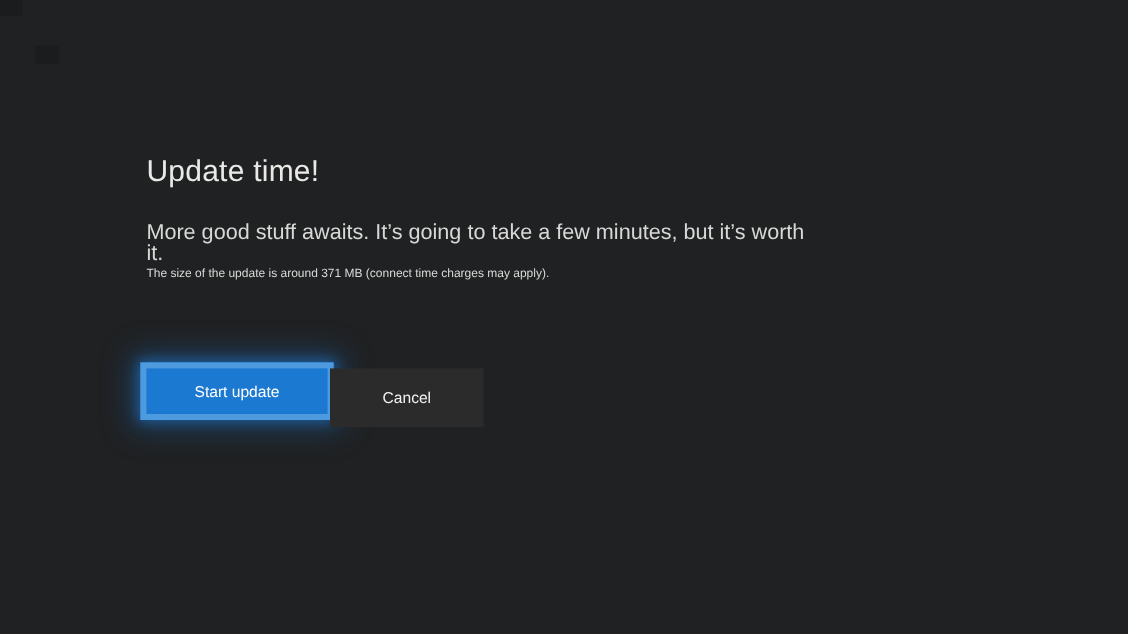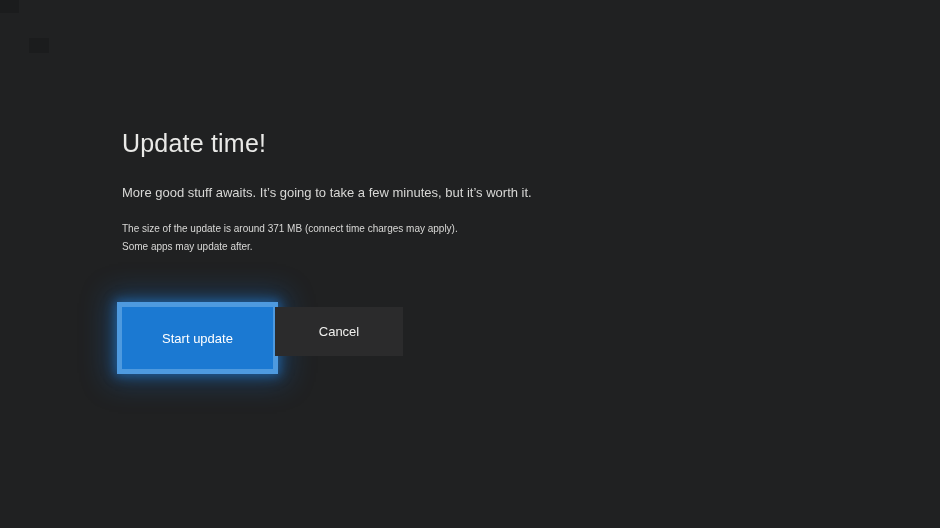--- a/index.html
+++ b/index.html
@@ -31,21 +31,21 @@
     line-height: 30px;
     color: #e9e9e7;
     letter-spacing: 0.2px;
     text-align: right;
   }
   .intro {
     position: absolute;
     left: 122px;
     top: 184px;
     width: 560px;
-    font-size: 13px;
+    font-size: 18px;
     line-height: 18px;
     color: #d8d8d6;
   }
   .details {
     position: absolute;
     left: 122px;
     top: 220px;
     width: 560px;
     font-size: 10px;
     line-height: 18px;
@@ -60,21 +60,21 @@
     font-family: "Liberation Sans", "DejaVu Sans", sans-serif;
     font-size: 13px;
     cursor: pointer;
     padding: 0;
     box-sizing: border-box;
   }
   .btn-primary-focused {
     left: 117px;
     top: 302px;
     width: 161px;
-    height: 72px;
+    height: 48px;
     background: #1b79d2;
     border: 5px solid #4e9adf;
     color: #ffffff;
     box-shadow: 0 0 10px 2px rgba(32,125,216,0.55),
                 0 0 26px 8px rgba(25,115,205,0.35);
   }
   .btn-secondary {
     left: 275px;
     top: 307px;
     width: 128px;
@@ -91,20 +91,19 @@
 
   <div class="artifact artifact-1"></div>
   <div class="artifact artifact-2"></div>
 
   <div class="title">Update time!</div>
 
   <div class="intro">More good stuff awaits. It’s going to take a few minutes, but it’s worth it.</div>
 
   <div class="details">
     <span>The size of the update is around 371 MB (connect time charges may apply).</span><br>
-    <span>Some apps may update after.</span>
   </div>
 
   <button class="btn btn-primary-focused">Start update</button>
 
   <button class="btn btn-secondary">Cancel</button>
 
 </div>
 
 </body></html>

